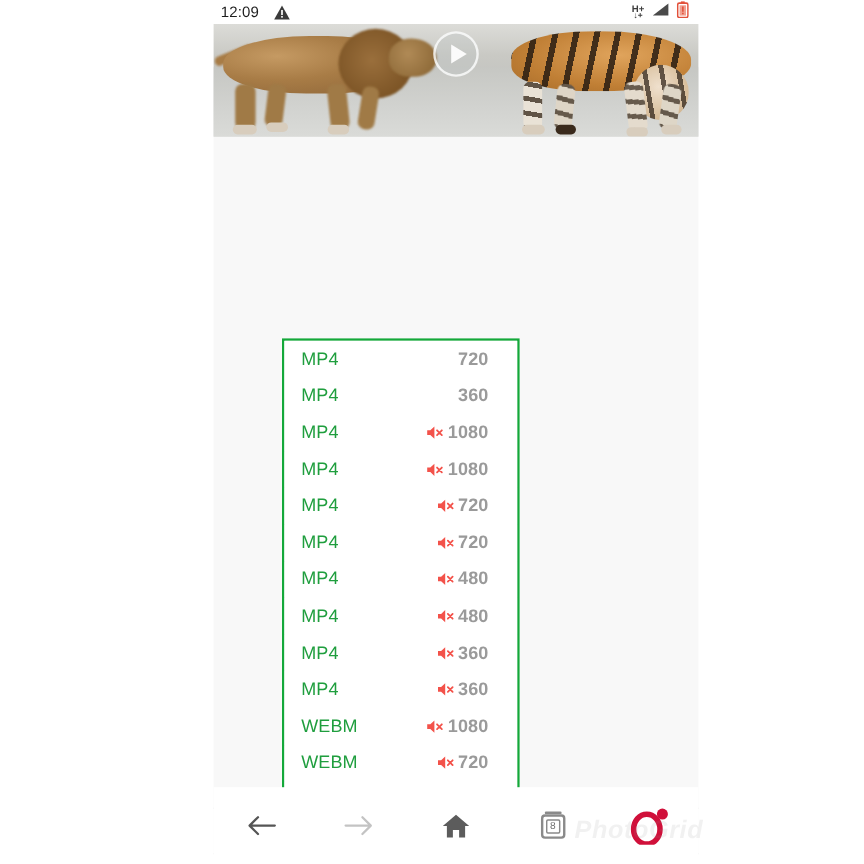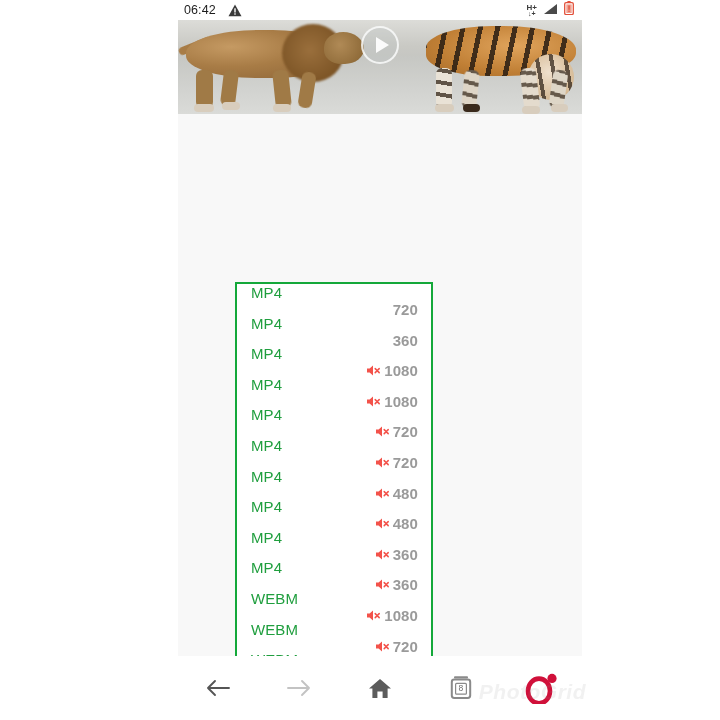--- a/index.html
+++ b/index.html
@@ -160,24 +160,23 @@
     letter-spacing:.2px;
   }
   #format-dropdown {
     width:198px;
     background:#ffffff;
     border:2px solid #14a83a;
     margin-left:1px;
   }
   .fmt-row {
     height:30.6px;
-    display:flex; 
-    padding:0 13px 0 14px;
+    display:flex; align-items:center;
+    padding:0 24px 0 14px;
     background:#ffffff;
-    flex-direction:column;
   }
   .fmt-label {
     font-size:15px;
     color:#1f9e3e;
     letter-spacing:.1px;
   }
   .fmt-right {
     margin-left:auto;
     display:flex; align-items:center; gap:3px;
   }
@@ -232,21 +231,21 @@
     pointer-events:none;
   }
 </style>
 </head>
 <body>
 
 <div id="screen">
   <div id="phone">
 
     <div id="statusbar">
-      <span class="sb-clock">06:42</span>
+      <span class="sb-clock">12:09</span>
       <span class="sb-warn">
         <svg width="14" height="13" viewBox="0 0 14 13">
           <path d="M7 0.5 L13.5 12.3 L0.5 12.3 Z" fill="#3a3a3a"></path>
           <rect x="6.3" y="4.3" width="1.4" height="4.2" fill="#ffffff"></rect>
           <rect x="6.3" y="9.3" width="1.4" height="1.4" fill="#ffffff"></rect>
         </svg>
       </span>
       <span class="sb-right">
         <span class="sb-hplus">
           <span class="col1">

